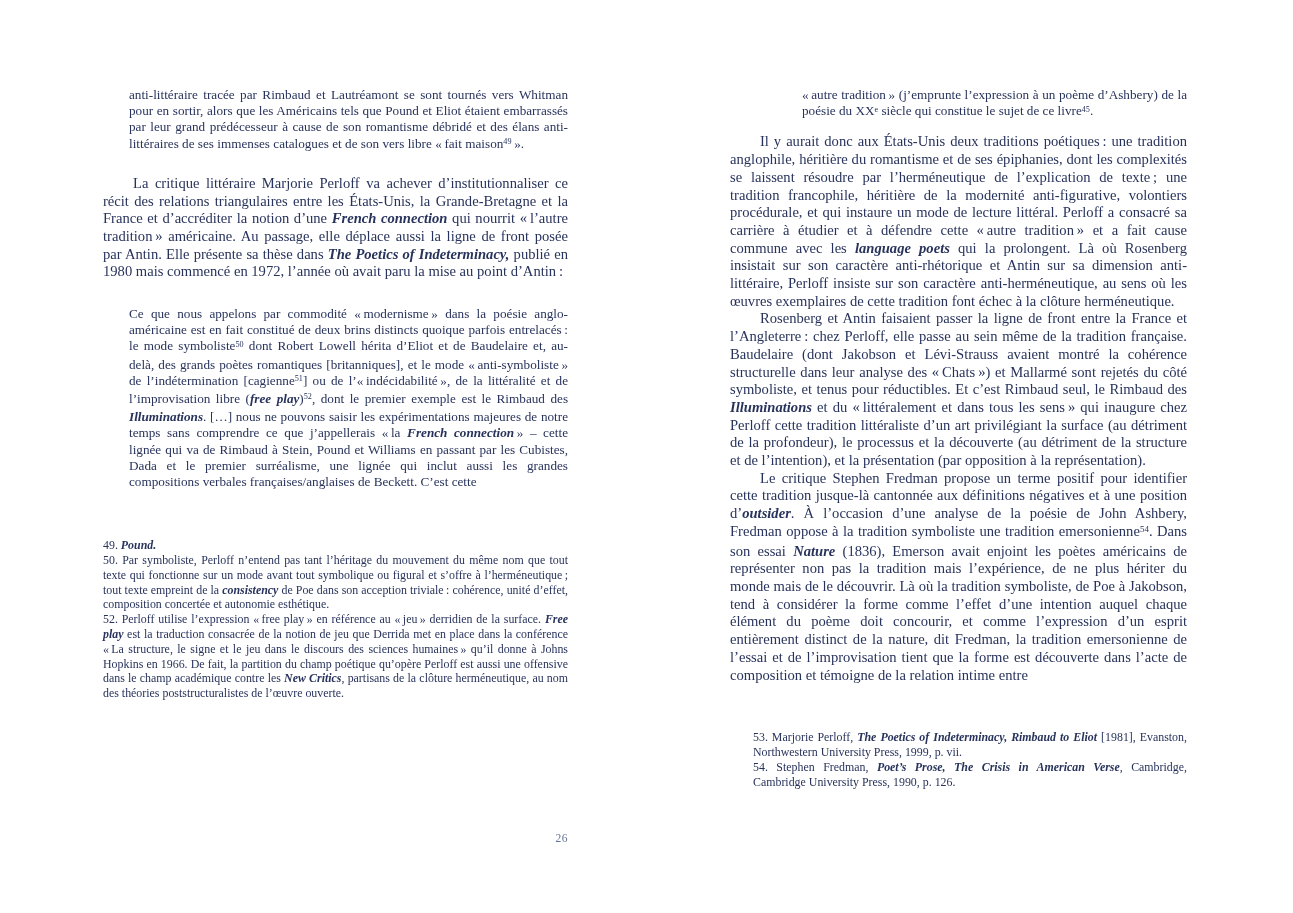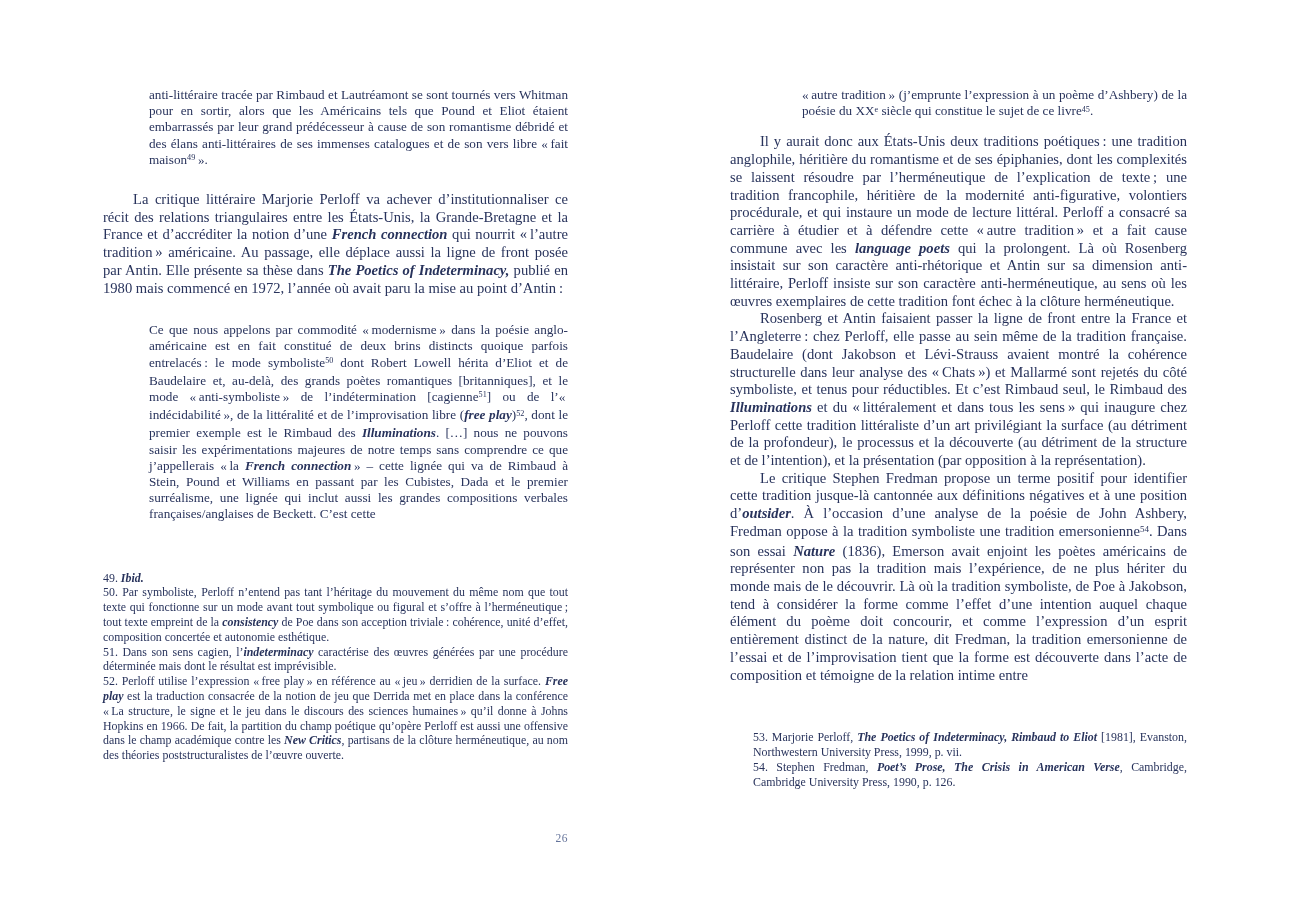--- a/index.html
+++ b/index.html
@@ -6,21 +6,21 @@
   body{
     width:1293px;height:913px;background:#ffffff;position:relative;
     font-family:"Liberation Serif", serif;color:#28335c;
     -webkit-font-smoothing:antialiased;
   }
   .page{position:absolute;top:87px;}
   .page.left{left:103px;width:465px;}
   .page.right{left:730px;width:457px;}
   .block{text-align:justify;margin:0;}
   .quote{font-size:13.2px;line-height:16.2px;}
-  .page.left .quote{margin-left:46px;}
+  .page.left .quote{margin-left:26px;}
   .page.right .quote{margin-left:72px;}
   .para{font-size:14.6px;line-height:17.7px;text-indent:30px;}
   .quote + .para{margin-top:21px;}
   .para + .quote{margin-top:25px;}
   .page.right .quote + .para{margin-top:12px;}
   .footnotes{margin-top:48px;font-size:11.9px;line-height:14.8px;}
   .page.right .footnotes{margin-left:23px;margin-top:46px;}
   .fn{text-align:justify;margin:0;}
   .it{font-style:italic;font-weight:bold;}
   .sup{font-size:0.62em;vertical-align:baseline;position:relative;top:-0.45em;}
@@ -33,23 +33,22 @@
 <body>
 
 <div>
 
   <section class="page left">
     <div>
         <p class="block quote"><span>anti-littéraire tracée par Rimbaud et Lautréamont se sont tournés vers Whitman pour en sortir, alors que les Américains tels que Pound et Eliot étaient embarrassés par leur grand prédécesseur à cause de son romantisme débridé et des élans anti-littéraires de ses immenses catalogues et de son vers libre « fait maison</span><span class="sup">49</span><span> ».</span></p>
         <p class="block para"><span>La critique littéraire Marjorie Perloff va achever d’institutionnaliser ce récit des relations triangulaires entre les États-Unis, la Grande-Bretagne et la France et d’accréditer la notion d’une </span><span class="it">French connection</span><span> qui nourrit « l’autre tradition » américaine. Au passage, elle déplace aussi la ligne de front posée par Antin. Elle présente sa thèse dans </span><span class="it">The Poetics of Indeterminacy,</span><span> publié en 1980 mais commencé en 1972, l’année où avait paru la mise au point d’Antin :</span></p>
         <p class="block quote"><span>Ce que nous appelons par commodité « modernisme » dans la poésie anglo-américaine est en fait constitué de deux brins distincts quoique parfois entrelacés : le mode symboliste</span><span class="sup">50</span><span> dont Robert Lowell hérita d’Eliot et de Baudelaire et, au-delà, des grands poètes romantiques [britanniques], et le mode « anti-symboliste » de l’indétermination [cagienne</span><span class="sup">51</span><span>] ou de l’« indécidabilité », de la littéralité et de l’improvisation libre (</span><span class="it">free play</span><span>)</span><span class="sup">52</span><span>, dont le premier exemple est le Rimbaud des </span><span class="it">Illuminations</span><span>. […] nous ne pouvons saisir les expérimentations majeures de notre temps sans comprendre ce que j’appellerais « la </span><span class="it">French connection</span><span> » – cette lignée qui va de Rimbaud à Stein, Pound et Williams en passant par les Cubistes, Dada et le premier surréalisme, une lignée qui inclut aussi les grandes compositions verbales françaises/anglaises de Beckett. C’est cette</span></p>
         <div class="footnotes">
-          <p class="fn"><span>49. </span><span class="it">Ibid.</span></p>
+          <p class="fn"><span>49. </span><span class="it">Pound.</span></p>
           <p class="fn"><span>50. Par symboliste, Perloff n’entend pas tant l’héritage du mouvement du même nom que tout texte qui fonctionne sur un mode avant tout symbolique ou figural et s’offre à l’herméneutique ; tout texte empreint de la </span><span class="it">consistency</span><span> de Poe dans son acception triviale : cohérence, unité d’effet, composition concertée et autonomie esthétique.</span></p>
-          <p class="fn"><span>51. Dans son sens cagien, l’</span><span class="it">indeterminacy</span><span> caractérise des œuvres générées par une procédure déterminée mais dont le résultat est imprévisible.</span></p>
           <p class="fn"><span>52. Perloff utilise l’expression « free play » en référence au « jeu » derridien de la surface. </span><span class="it">Free play</span><span> est la traduction consacrée de la notion de jeu que Derrida met en place dans la conférence « La structure, le signe et le jeu dans le discours des sciences humaines » qu’il donne à Johns Hopkins en 1966. De fait, la partition du champ poétique qu’opère Perloff est aussi une offensive dans le champ académique contre les </span><span class="it">New Critics</span><span>, partisans de la clôture herméneutique, au nom des théories poststructuralistes de l’œuvre ouverte.</span></p>
         </div>
       </div>
     <div class="pagenum">26</div>
   </section>
 
   <section class="page right">
     <div>
         <p class="block quote"><span>« autre tradition » (j’emprunte l’expression à un poème d’Ashbery) de la poésie du XX</span><span class="sup">e</span><span> siècle qui constitue le sujet de ce livre</span><span class="sup">45</span><span>.</span></p>
         <p class="block para"><span>Il y aurait donc aux États-Unis deux traditions poétiques : une tradition anglophile, héritière du romantisme et de ses épiphanies, dont les complexités se laissent résoudre par l’herméneutique de l’explication de texte ; une tradition francophile, héritière de la modernité anti-figurative, volontiers procédurale, et qui instaure un mode de lecture littéral. Perloff a consacré sa carrière à étudier et à défendre cette « autre tradition » et a fait cause commune avec les </span><span class="it">language poets</span><span> qui la prolongent. Là où Rosenberg insistait sur son caractère anti-rhétorique et Antin sur sa dimension anti-littéraire, Perloff insiste sur son caractère anti-herméneutique, au sens où les œuvres exemplaires de cette tradition font échec à la clôture herméneutique.</span></p>

